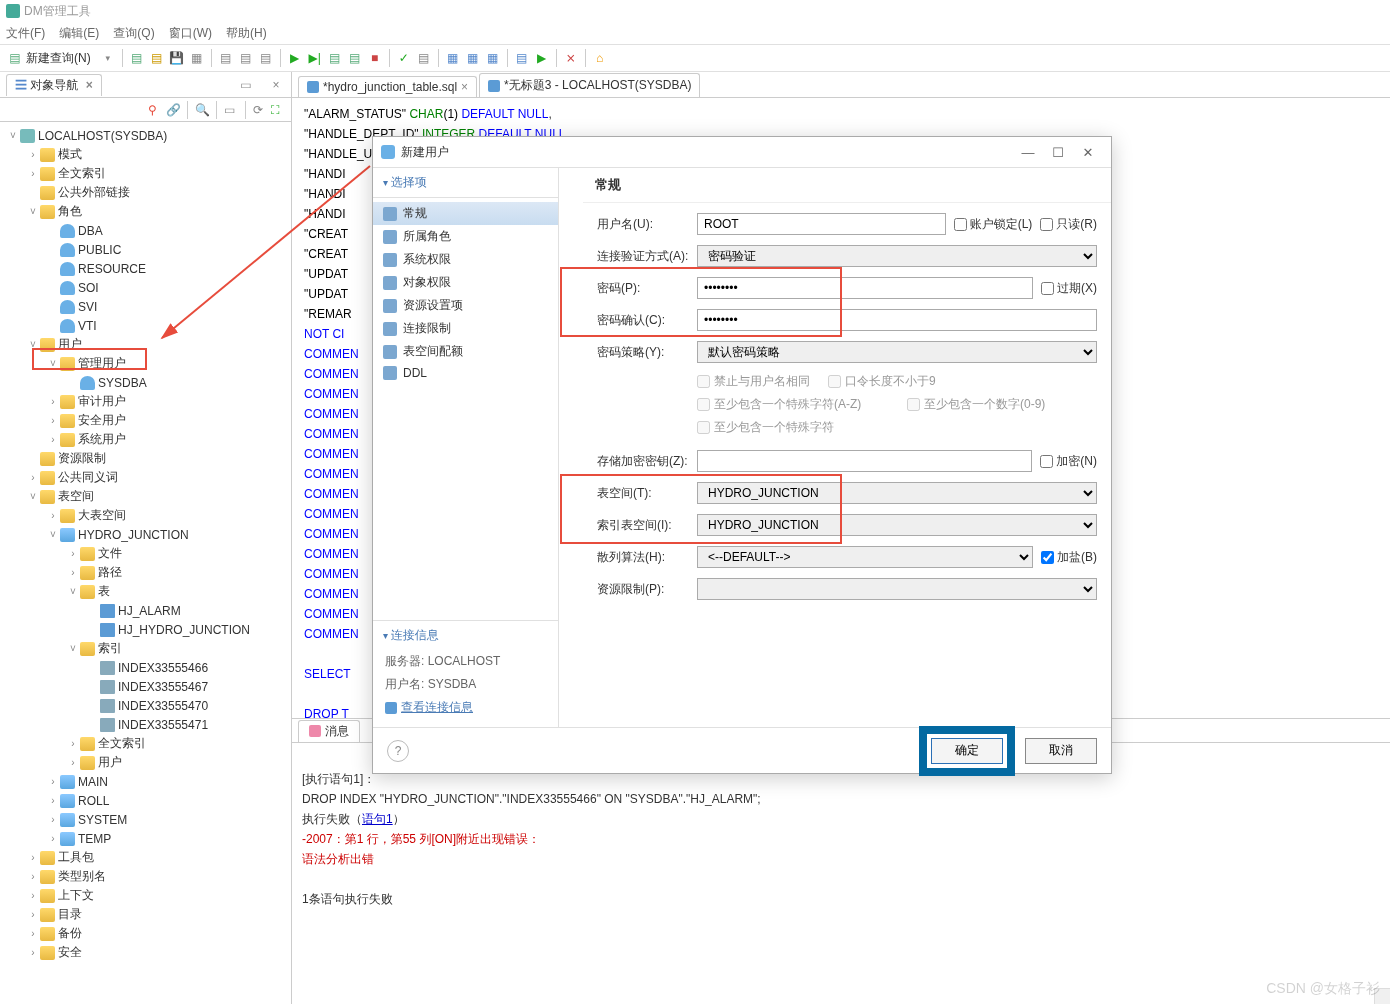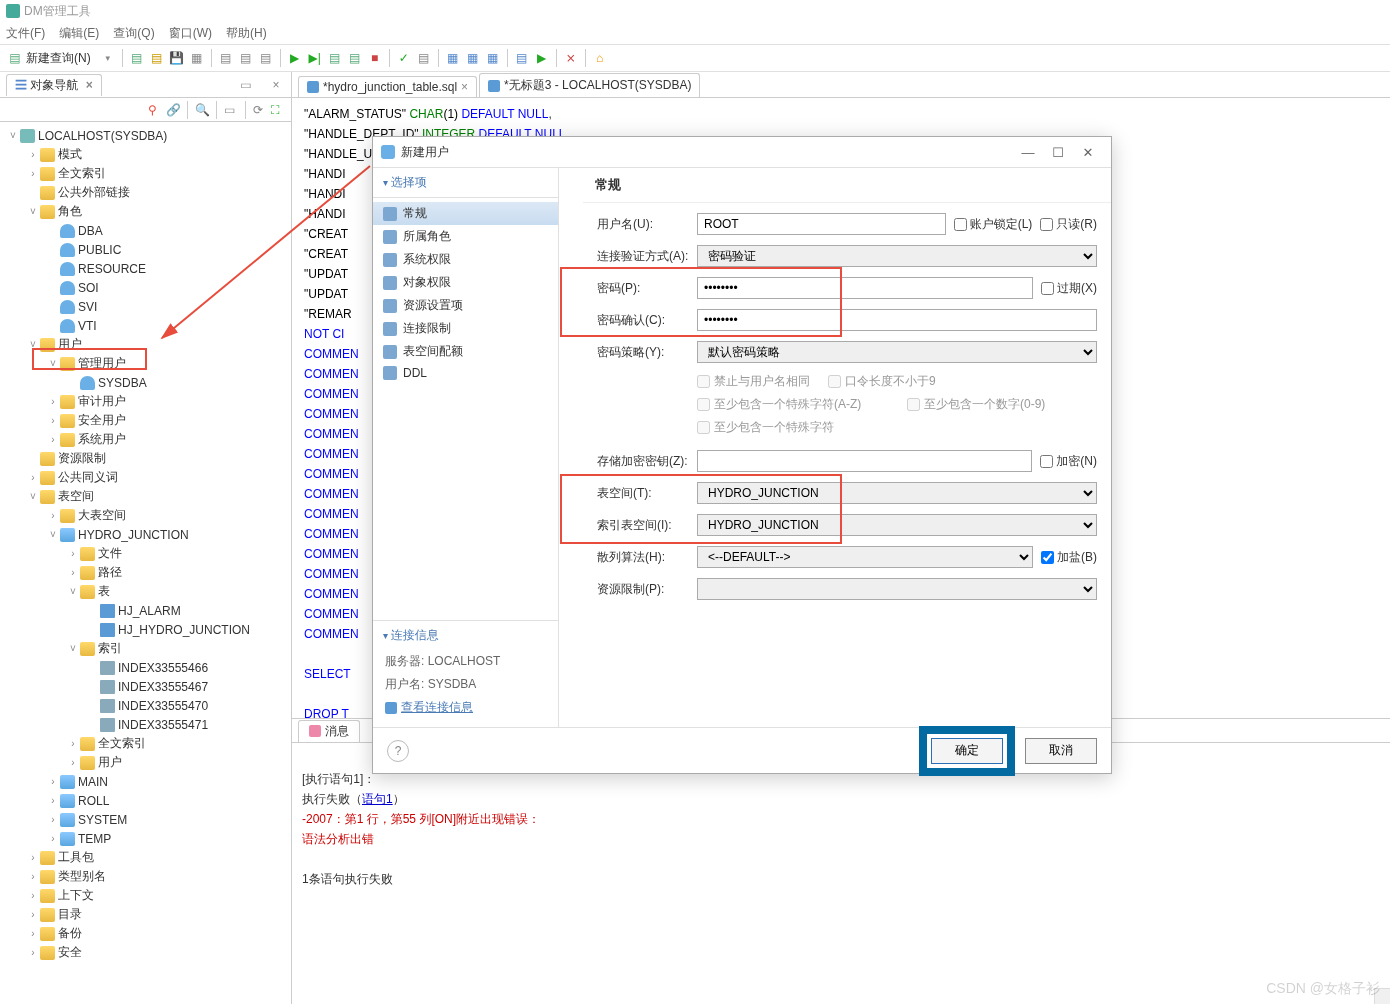--- a/index.html
+++ b/index.html
@@ -428,20 +428,21 @@
     <div class="output-area">
       <div class="out-tab">
         <span class="etab" style="padding:2px 10px;">
             <span class="eico" style="background:#e8a;"></span>
             <span>消息</span>
           </span>
       </div>
       <div class="out-body">
         <div style="height:20px;"></div>
         <div><span>[执行语句1]：</span></div>
+        <div><span>DROP INDEX "HYDRO_JUNCTION"."INDEX33555466" ON "SYSDBA"."HJ_ALARM";</span></div>
         <div><span>执行失败（</span><span class="blue">语句1</span><span>）</span></div>
         <div class="red">-2007：第1 行，第55 列[ON]附近出现错误：</div>
         <div class="red">语法分析出错</div>
         <div style="height:20px;"></div>
         <div>1条语句执行失败</div>
       </div>
     </div>
     <div class="sb-corner"></div>
   </div>
 </div>

